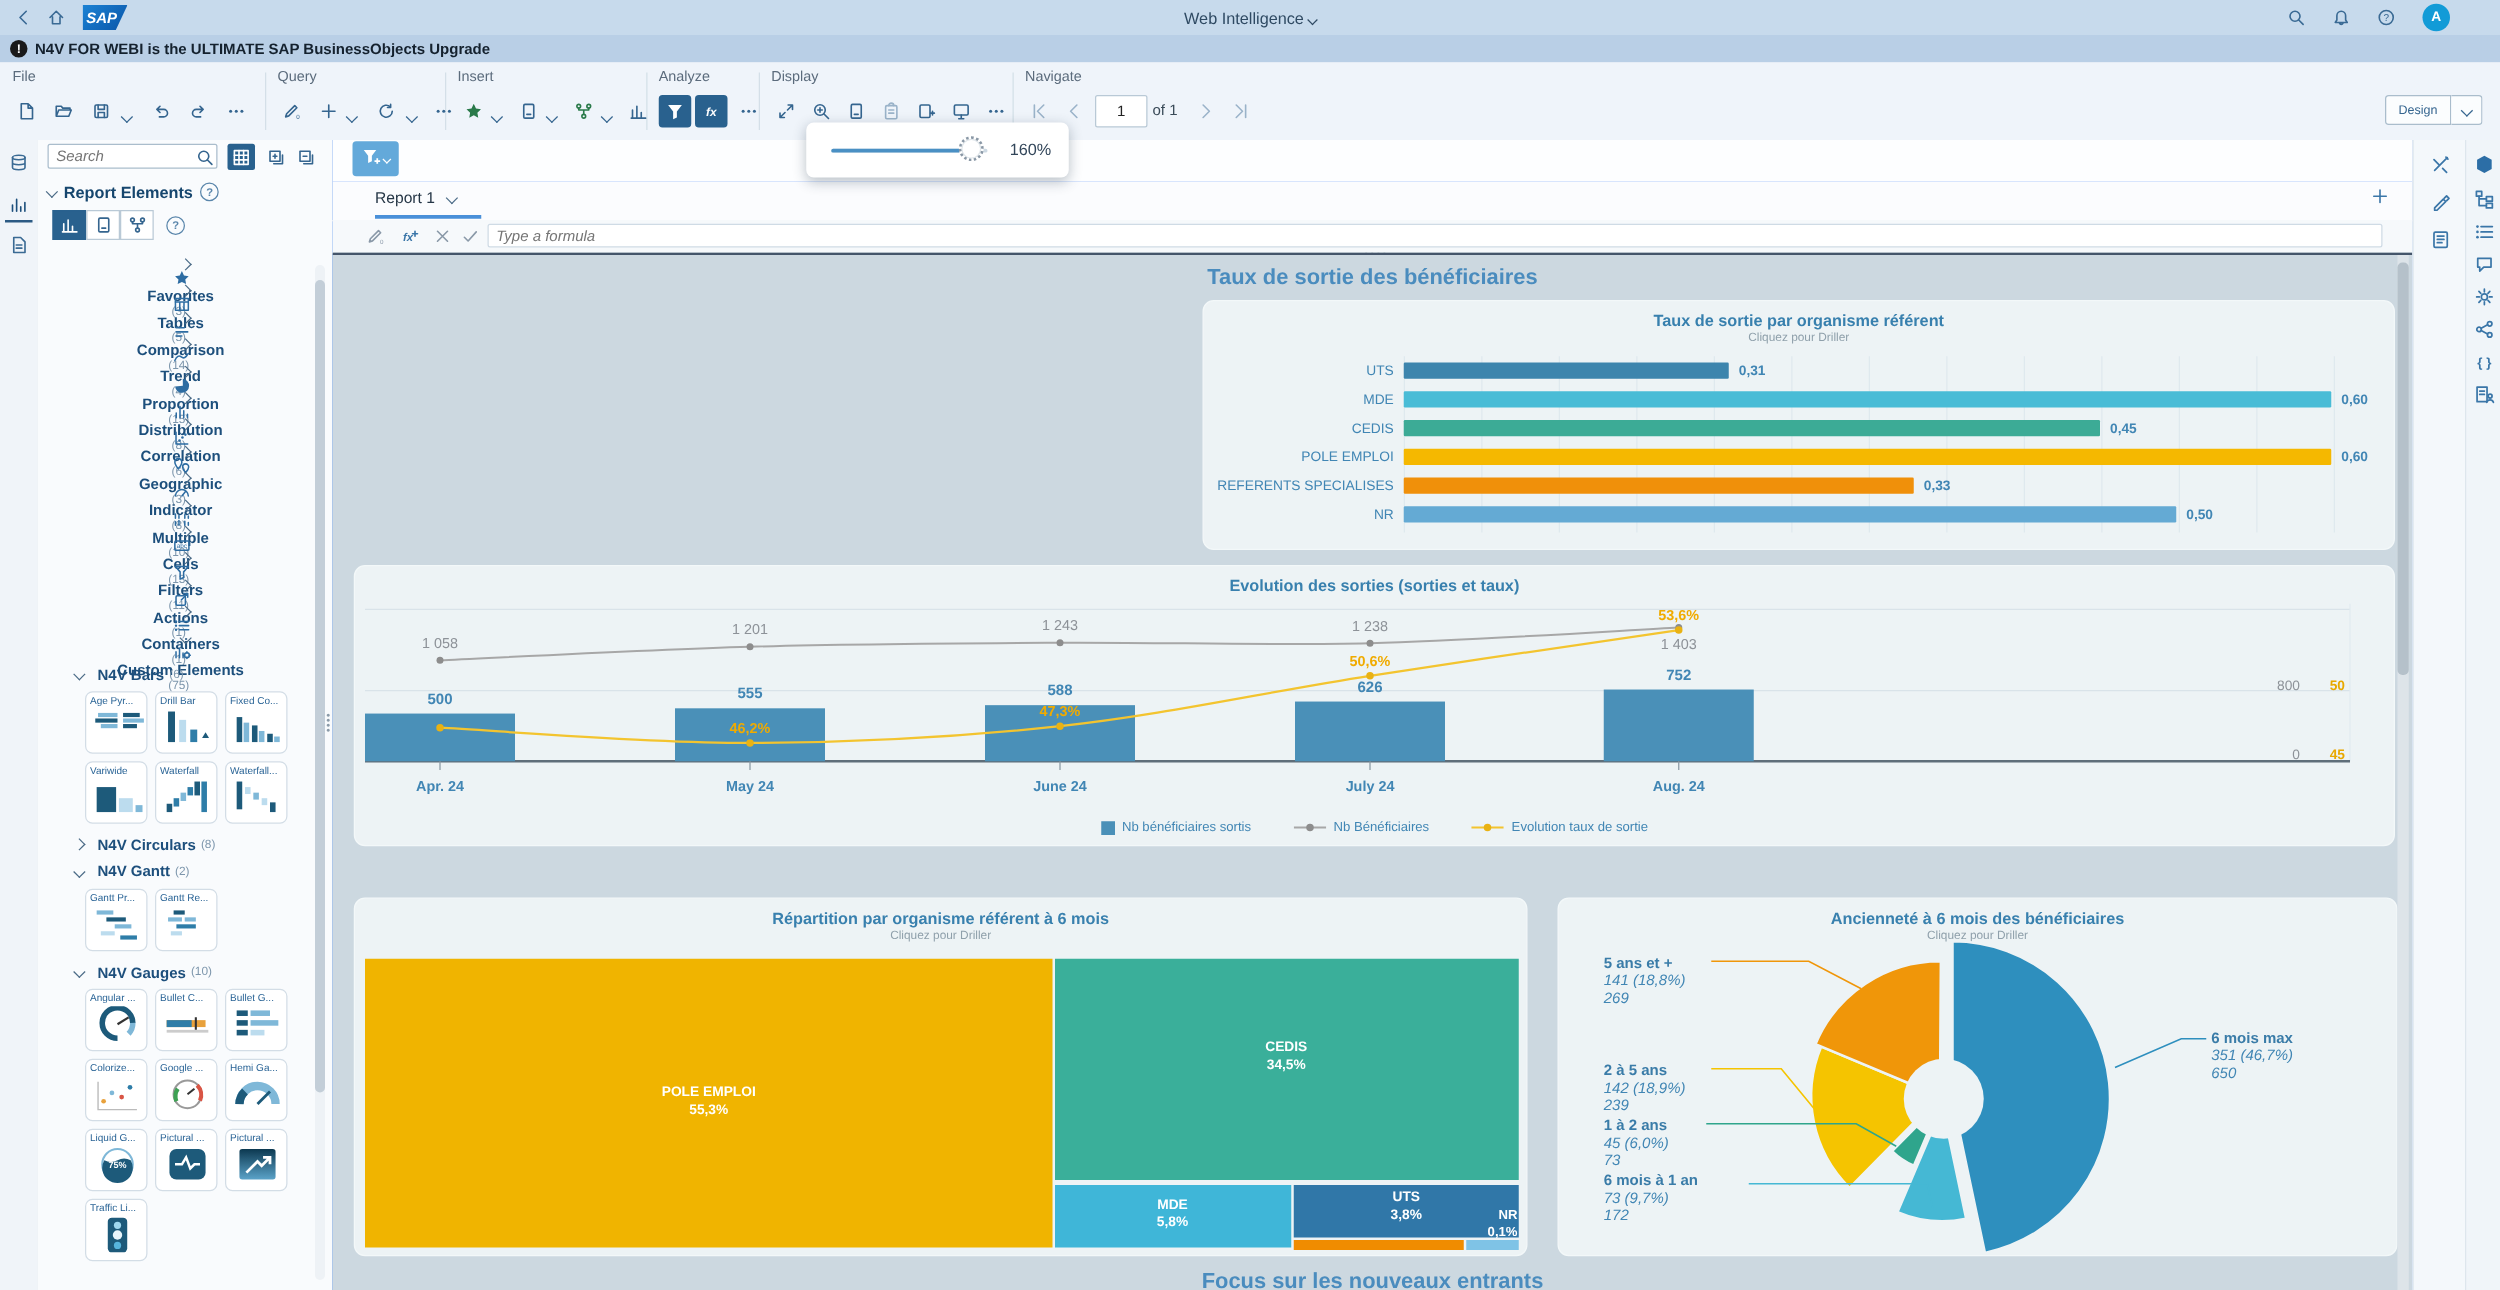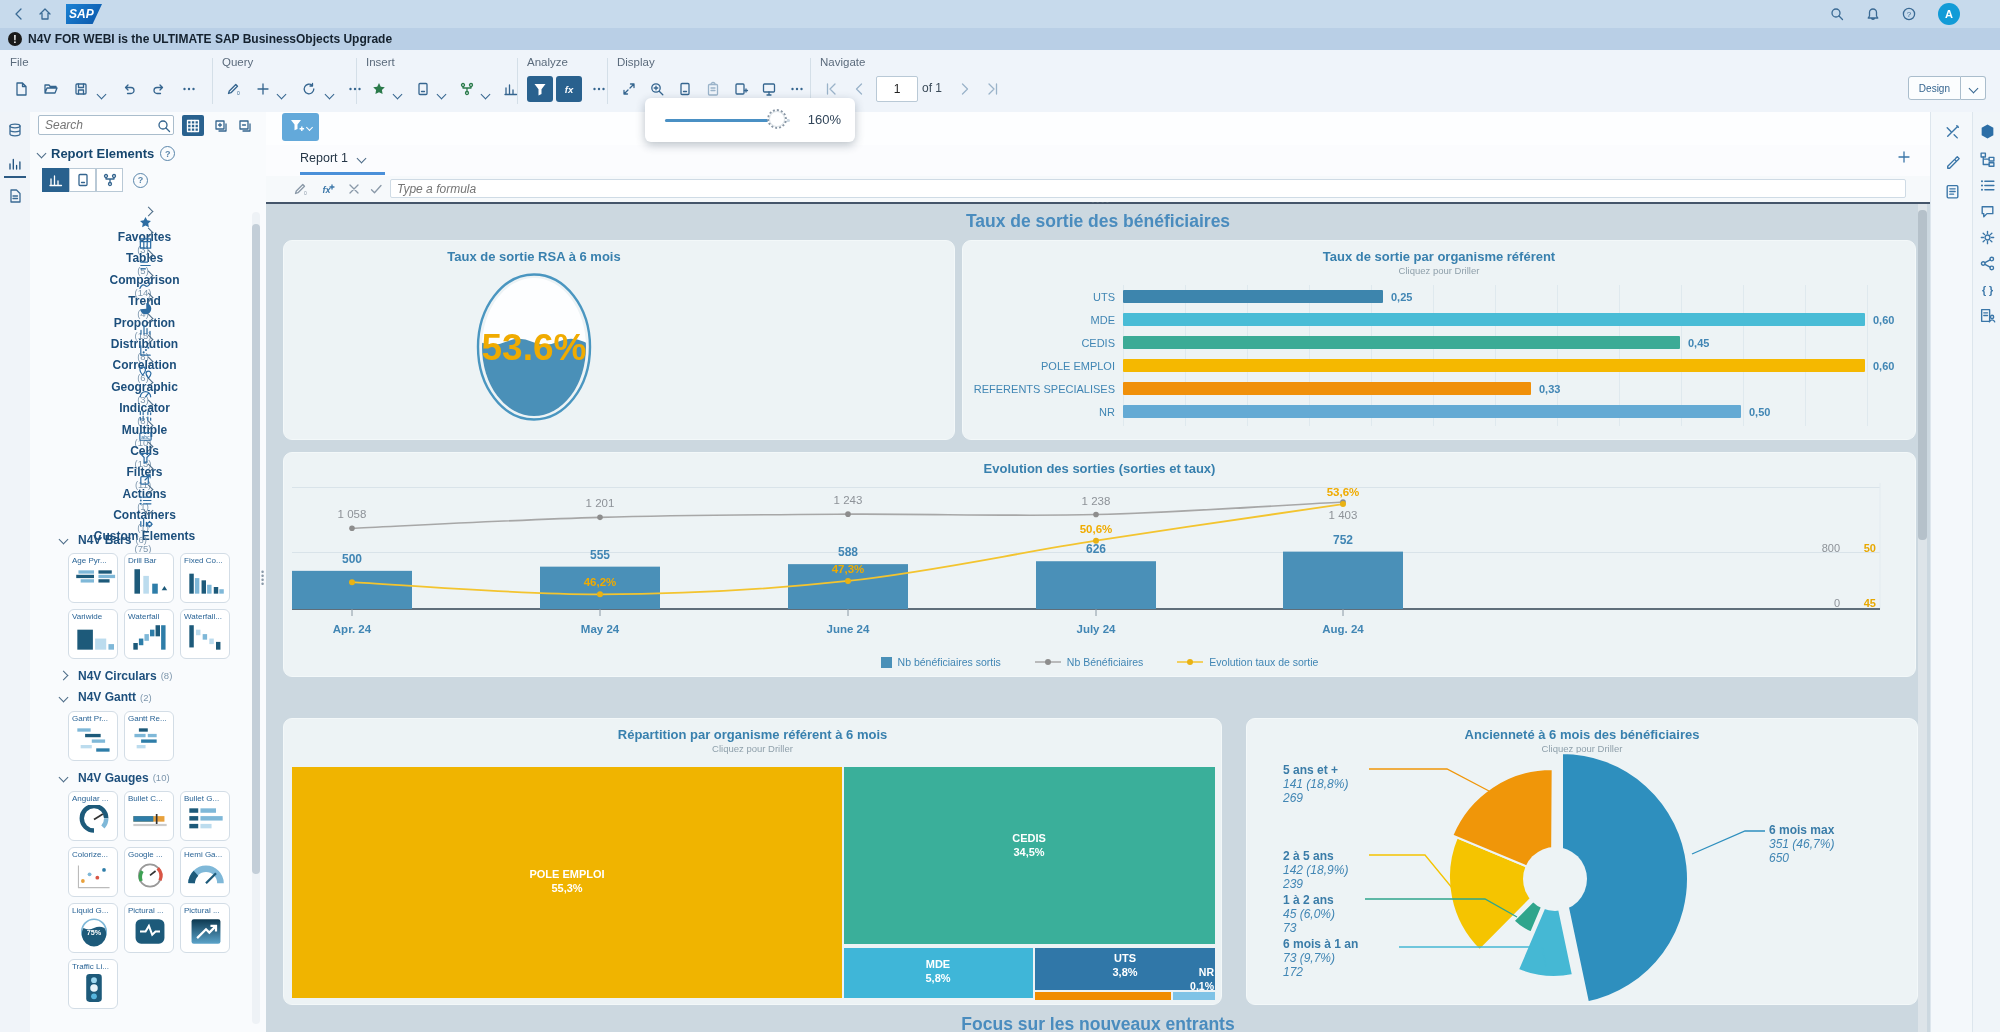--- a/index.html
+++ b/index.html
@@ -140,20 +140,23 @@
         <svg width="16" height="16" viewBox="0 0 16 16">
           <path class="s" d="M10 3 L5 8 l5 5"></path>
         </svg>
       </span>
     <span class="shellico">
         <svg width="16" height="16" viewBox="0 0 16 16">
           <path class="s" d="M3 8 L8 3 l5 5 M5 7.5 V13 h6 V7.5"></path>
         </svg>
       </span>
     <span class="saplogo">SAP</span>
+    <span class="shelltitle">
+      <span>Web Intelligence</span> <span class="chev" style="width:5px;height:5px;"></span>
+    </span>
     <span style="position:absolute;right:150px" class="shellico">
         <svg width="16" height="16" viewBox="0 0 16 16">
           <circle class="s" cx="7" cy="7" r="4"></circle>
           <path class="s" d="M10 10 L13.5 13.5"></path>
         </svg>
       </span>
     <span style="position:absolute;right:114px" class="shellico">
         <svg width="16" height="16" viewBox="0 0 16 16">
           <path class="s" d="M8 3 a3.5 3.5 0 0 1 3.5 3.5 V10 l1.3 2 H3.2 L4.5 10 V6.5 A3.5 3.5 0 0 1 8 3 z M6.6 12.5 a1.5 1.5 0 0 0 2.8 0"></path>
         </svg>
@@ -813,57 +816,41 @@
       <input class="finput" placeholder="Type a formula" style="">
     </div>
 
     <div class="canvas">
       <div class="canvastop"></div>
       <div class="handledots">••••</div>
 
       <div class="sectitle" style="top:9px">Taux de sortie des bénéficiaires</div>
       <div class="sectitle" style="top:812px">Focus sur les nouveaux entrants</div>
 
-      <div class="card" style="left:17px;top:38px;width:672px;height:200px">
-        <div class="ctitle" style="top:8px;width:500px">Taux de sortie RSA à 6 mois</div>
-        <div id="gaugebox" style="position:absolute;left:180px;top:26px"><svg width="140" height="160" viewBox="0 0 140 160">
-              <defs>
-                <clipPath id="gcl">
-                  <ellipse cx="70" cy="80" rx="52" ry="69"></ellipse>
-                </clipPath>
-              </defs>
-              <ellipse cx="70" cy="80" rx="52" ry="69" fill="#fdfeff"></ellipse>
-              <g clip-path="url(#gcl)">
-                <path d="M-10 74.816 q 13 -6 26 0 t 26 0 t 26 0 t 26 0 t 26 0 t 26 0 V170 H-10 z" fill="#4a90b8"></path>
-              </g>
-              <ellipse cx="70" cy="80" rx="56" ry="72.5" fill="none" stroke="#4a96c0" stroke-width="2.4"></ellipse>
-              <text x="70" y="93" text-anchor="middle" font-size="37" font-weight="bold" fill="#f0ab00" font-family="Liberation Sans,sans-serif">53.6%</text>
-            </svg></div>
-      </div>
 
       <div class="card" style="left:696px;top:38px;width:954px;height:200px">
         <div class="ctitle" style="top:8px">Taux de sortie par organisme référent</div>
         <div class="csub" style="top:24px">Cliquez pour Driller</div>
         <div id="barbox" style="position:absolute;left:0;top:0;width:100%;height:100%">
             <div class="bgrid" style="left:160px;top:44px;height:141px"></div>
             <div class="bgrid" style="left:222px;top:44px;height:141px"></div>
             <div class="bgrid" style="left:284px;top:44px;height:141px"></div>
             <div class="bgrid" style="left:346px;top:44px;height:141px"></div>
             <div class="bgrid" style="left:408px;top:44px;height:141px"></div>
             <div class="bgrid" style="left:470px;top:44px;height:141px"></div>
             <div class="bgrid" style="left:532px;top:44px;height:141px"></div>
             <div class="bgrid" style="left:594px;top:44px;height:141px"></div>
             <div class="bgrid" style="left:656px;top:44px;height:141px"></div>
             <div class="bgrid" style="left:718px;top:44px;height:141px"></div>
             <div class="bgrid" style="left:780px;top:44px;height:141px"></div>
             <div class="bgrid" style="left:842px;top:44px;height:141px"></div>
             <div class="bgrid" style="left:904px;top:44px;height:141px"></div>
             <div class="brow-label" style="left:0;top:50px">UTS</div>
             <div class="bbar" style="left:160px;top:49px;width:260px;background:#3d85ad"></div>
-            <div class="bval" style="left:428px;top:50px">0,25</div>
+            <div class="bval" style="left:428px;top:50px">0,31</div>
             <div class="brow-label" style="left:0;top:73px">MDE</div>
             <div class="bbar" style="left:160px;top:72px;width:742px;background:#49bcd6"></div>
             <div class="bval" style="left:910px;top:73px">0,60</div>
             <div class="brow-label" style="left:0;top:96px">CEDIS</div>
             <div class="bbar" style="left:160px;top:95px;width:557px;background:#3cab96"></div>
             <div class="bval" style="left:725px;top:96px">0,45</div>
             <div class="brow-label" style="left:0;top:119px">POLE EMPLOI</div>
             <div class="bbar" style="left:160px;top:118px;width:742px;background:#f5b800"></div>
             <div class="bval" style="left:910px;top:119px">0,60</div>
             <div class="brow-label" style="left:0;top:142px">REFERENTS SPECIALISES</div>

